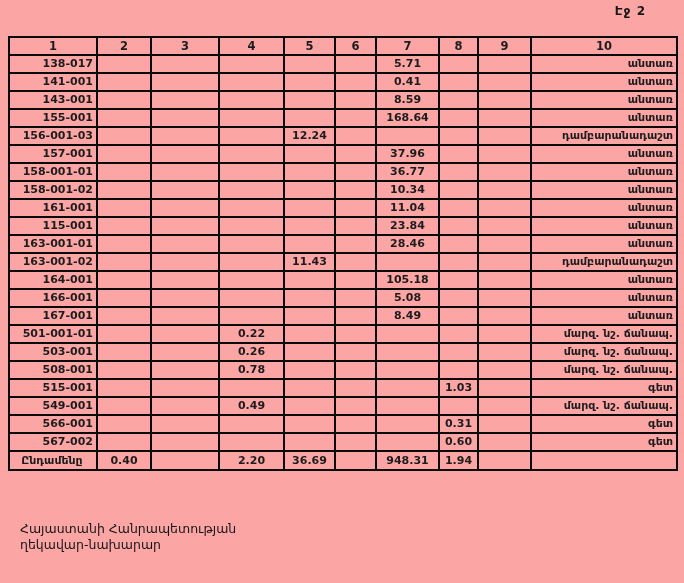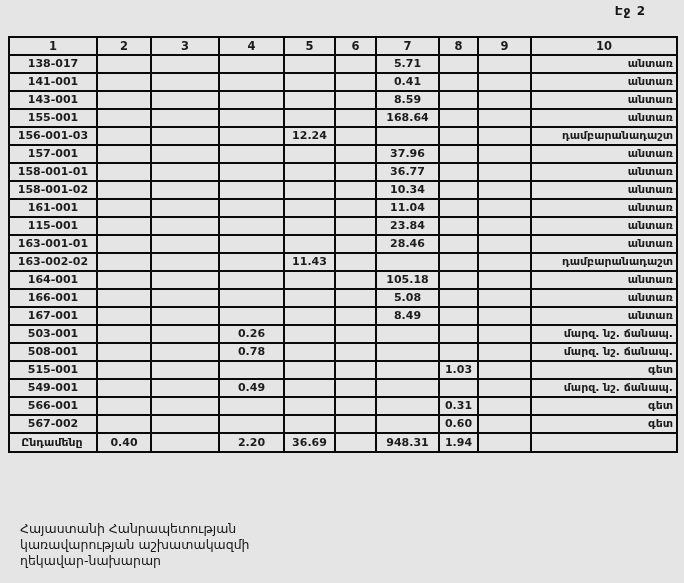--- a/index.html
+++ b/index.html
@@ -10,21 +10,21 @@
     height: 583px;
     font-family: "DejaVu Sans", sans-serif;
     color: #161616;
     position: relative;
     overflow: hidden;
   }
   .page {
     position: relative;
     width: 684px;
     height: 583px;
-    background: #e5e5e5;
+    background: #fca5a5;
   }
   .page-label {
     position: absolute;
     top: 4px;
     right: 38px;
     font-size: 12px;
     font-weight: bold;
     letter-spacing: 1px;
   }
   table.main-table {
@@ -46,21 +46,21 @@
     padding: 1px 3px;
     overflow: hidden;
     white-space: nowrap;
     color: #1c1c1c;
   }
   table.main-table th {
     text-align: center;
     font-size: 11.5px;
     height: 13px;
   }
-  td.c-code { text-align: center; padding-left: 5px; }
+  td.c-code { text-align: right; padding-left: 5px; }
   td.c-num  { text-align: center; }
   td.c-text { text-align: right; padding-left: 4px; }
   tr.total-row td { height: 15px; }
   tr.total-row td.c-code { text-align: center; padding-left: 1px; }
   .footer-block {
     position: absolute;
     left: 20px;
     top: 521px;
     font-size: 12.5px;
     font-weight: normal;
@@ -236,21 +236,21 @@
           <td class="c-num"></td>
           <td class="c-num"></td>
           <td class="c-num"></td>
           <td class="c-num"></td>
           <td class="c-num">28.46</td>
           <td class="c-num"></td>
           <td class="c-num"></td>
           <td class="c-text">անտառ</td>
         </tr>
         <tr>
-          <td class="c-code">163-002-02</td>
+          <td class="c-code">163-001-02</td>
           <td class="c-num"></td>
           <td class="c-num"></td>
           <td class="c-num"></td>
           <td class="c-num">11.43</td>
           <td class="c-num"></td>
           <td class="c-num"></td>
           <td class="c-num"></td>
           <td class="c-num"></td>
           <td class="c-text">դամբարանադաշտ</td>
         </tr>
@@ -282,20 +282,32 @@
           <td class="c-code">167-001</td>
           <td class="c-num"></td>
           <td class="c-num"></td>
           <td class="c-num"></td>
           <td class="c-num"></td>
           <td class="c-num"></td>
           <td class="c-num">8.49</td>
           <td class="c-num"></td>
           <td class="c-num"></td>
           <td class="c-text">անտառ</td>
+        </tr>
+        <tr>
+          <td class="c-code">501-001-01</td>
+          <td class="c-num"></td>
+          <td class="c-num"></td>
+          <td class="c-num">0.22</td>
+          <td class="c-num"></td>
+          <td class="c-num"></td>
+          <td class="c-num"></td>
+          <td class="c-num"></td>
+          <td class="c-num"></td>
+          <td class="c-text">մարզ. նշ. ճանապ.</td>
         </tr>
         <tr>
           <td class="c-code">503-001</td>
           <td class="c-num"></td>
           <td class="c-num"></td>
           <td class="c-num">0.26</td>
           <td class="c-num"></td>
           <td class="c-num"></td>
           <td class="c-num"></td>
           <td class="c-num"></td>
@@ -372,19 +384,18 @@
           <td class="c-num">948.31</td>
           <td class="c-num">1.94</td>
           <td class="c-num"></td>
           <td class="c-text"></td>
         </tr>
       </tbody>
   </table>
 
   <div class="footer-block">
     <div>Հայաստանի Հանրապետության</div>
-    <div>կառավարության աշխատակազմի</div>
     <div>ղեկավար-նախարար</div>
   </div>
 
   <div class="signature">Մ. Թոփուզյան</div>
 
 </div>
 
 </body></html>

